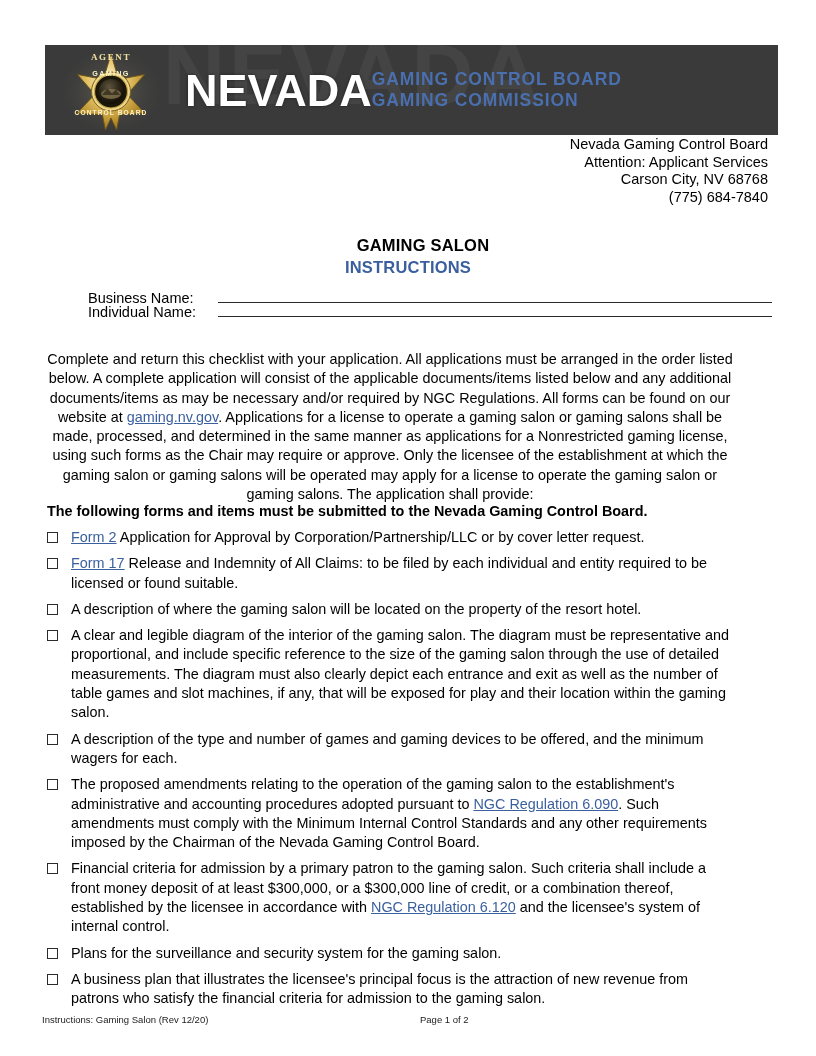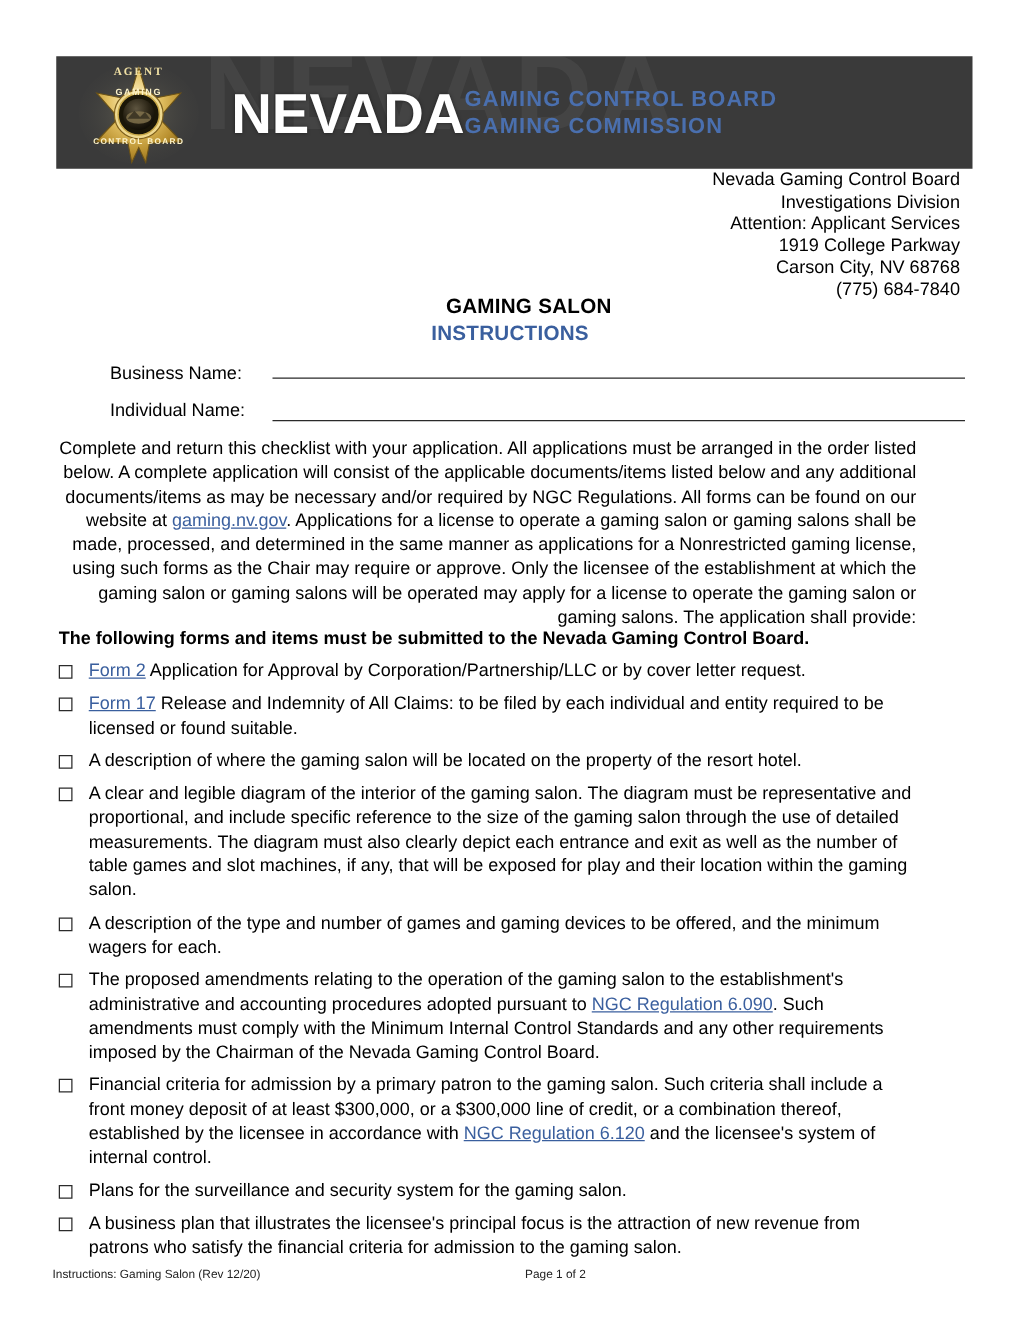--- a/index.html
+++ b/index.html
@@ -114,41 +114,41 @@
   .field-row {
     position: absolute;
     left: 48px;
     width: 684px;
     display: flex;
     align-items: baseline;
     font-size: 14.5px;
     margin-left: 40px;
   }
   .field-row.r1 { top: 288px; }
-  .field-row.r2 { top: 321px; align-items: center; }
+  .field-row.r2 { top: 302px; }
   .field-label {
     width: 130px;
     flex: none;
     font-size: 14.5px;
   }
   .field-line {
     flex: 1;
     border-bottom: 1.2px solid #2a2a2a;
     height: 14px;
   }
 
   
   .body-text {
     position: absolute;
     left: 47px;
     top: 350px;
     width: 686px;
     font-size: 14.4px;
     line-height: 19.3px;
-    text-align: right;
+    text-align: center;
     font-family: "Liberation Sans", sans-serif;
   }
   .link {
     color: #3a5f9e;
     text-decoration: underline;
   }
 
   .section-heading {
     position: absolute;
     left: 47px;
@@ -257,23 +257,21 @@
     <div class="header-nevada">NEVADA</div>
     <div class="header-sub">
       <div>GAMING CONTROL BOARD</div>
       <div>GAMING COMMISSION</div>
     </div>
   </div>
 </div>
 
 <div class="address-block">
   <div>Nevada Gaming Control Board</div>
-  <div>Investigations Division</div>
   <div>Attention: Applicant Services</div>
-  <div>1919 College Parkway</div>
   <div>Carson City, NV 68768</div>
   <div>(775) 684-7840</div>
 </div>
 
 <div class="doc-title">GAMING SALON</div>
 <div class="doc-subtitle">INSTRUCTIONS</div>
 
 <div class="field-row r1">
   <span class="field-label">Business Name:</span>
   <span class="field-line"></span>

